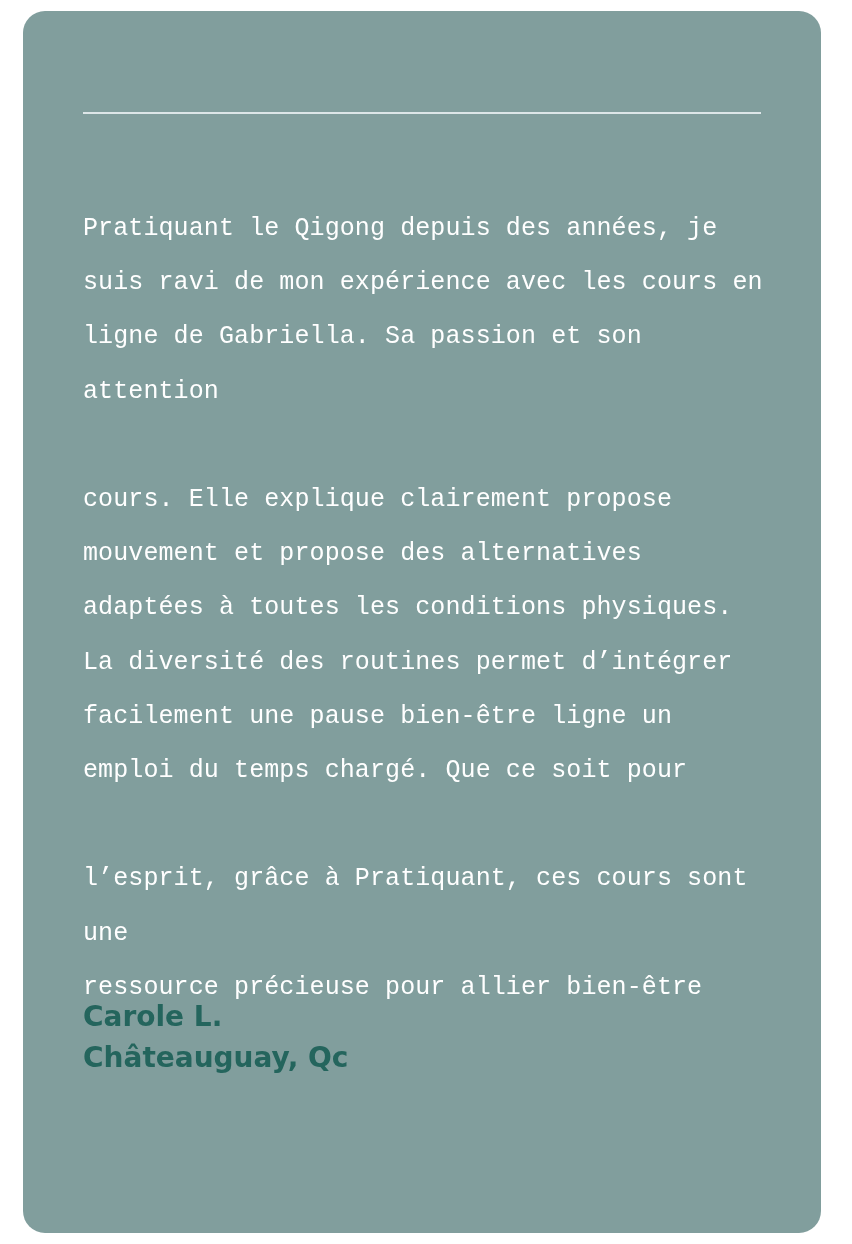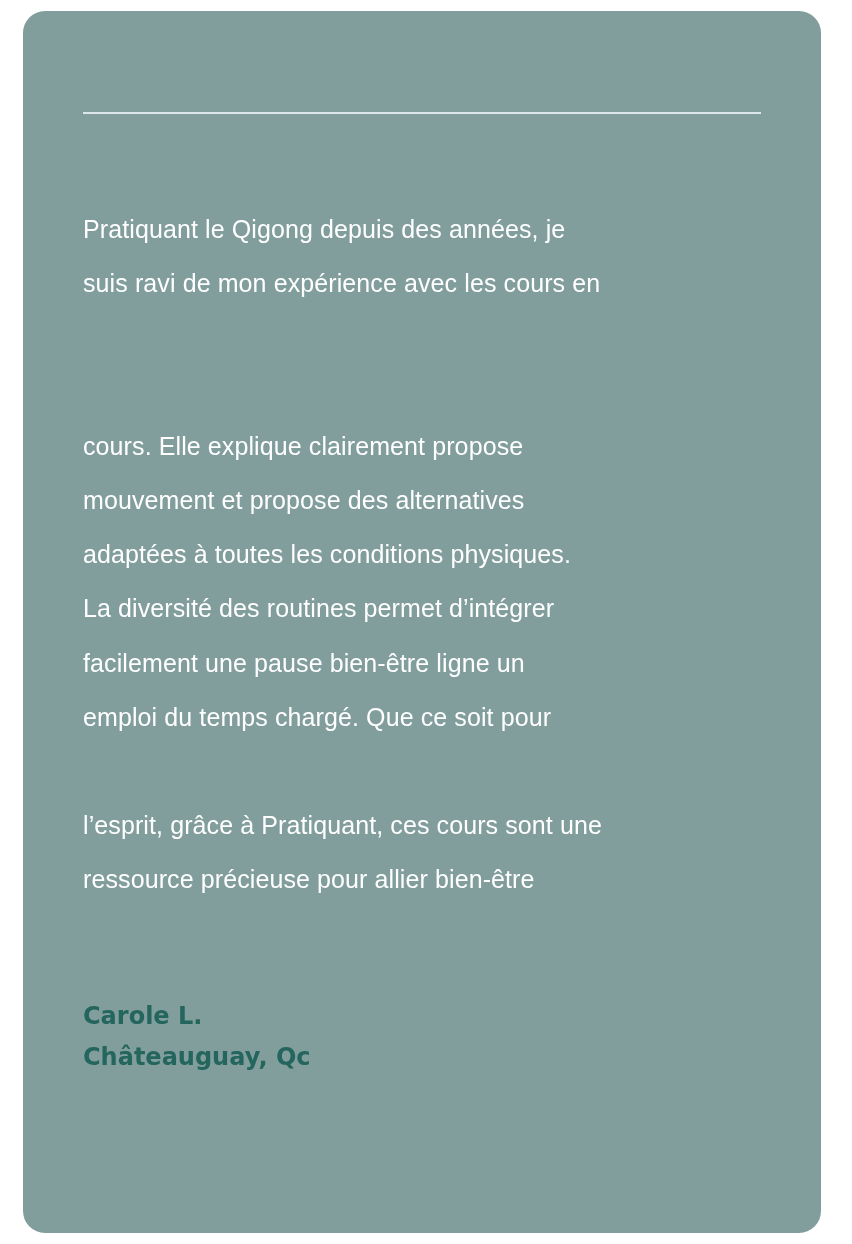--- a/index.html
+++ b/index.html
@@ -8,39 +8,39 @@
     position: absolute; left: 23px; top: 11px; width: 798px; height: 1222px;
     background: #819e9d; border-radius: 22px;
   }
   .divider {
     position: absolute; left: 60px; top: 101px; width: 678px; height: 2px;
     background: #dde6e8;
   }
   .quote {
     position: absolute; left: 60px; top: 191px; width: 690px;
     margin: 0; color: #ffffff;
-    font-family: Liberation Sans, sans-serif; font-size: 25px; line-height: 54.2px;
+    font-family: Liberation Mono, monospace; font-size: 25px; line-height: 54.2px;
     letter-spacing: 0.1px;
   }
   .author {
     position: absolute; left: 60px; top: 985px; width: 600px;
     color: #24655d; font-family: "DejaVu Sans", sans-serif; font-weight: bold;
-    font-size: 24px; line-height: 41px;
+    font-size: 28px; line-height: 41px;
   }
   .author div { margin: 0; }
 </style>
 </head>
 <body>
 
 <div class="card">
   <div class="divider"></div>
   <p class="quote">
     <span>Pratiquant le Qigong depuis des années, je</span><br>
     <span>suis ravi de mon expérience avec les cours en</span><br>
-    <br>
+    <span>ligne de Gabriella. Sa passion et son attention</span><br>
     <br>
     <span>cours. Elle explique clairement propose</span><br>
     <span>mouvement et propose des alternatives</span><br>
     <span>adaptées à toutes les conditions physiques.</span><br>
     <span>La diversité des routines permet d’intégrer</span><br>
     <span>facilement une pause bien-être ligne un</span><br>
     <span>emploi du temps chargé. Que ce soit pour</span><br>
     <br>
     <span>l’esprit, grâce à Pratiquant, ces cours sont une</span><br>
     <span>ressource précieuse pour allier bien-être</span><br>

